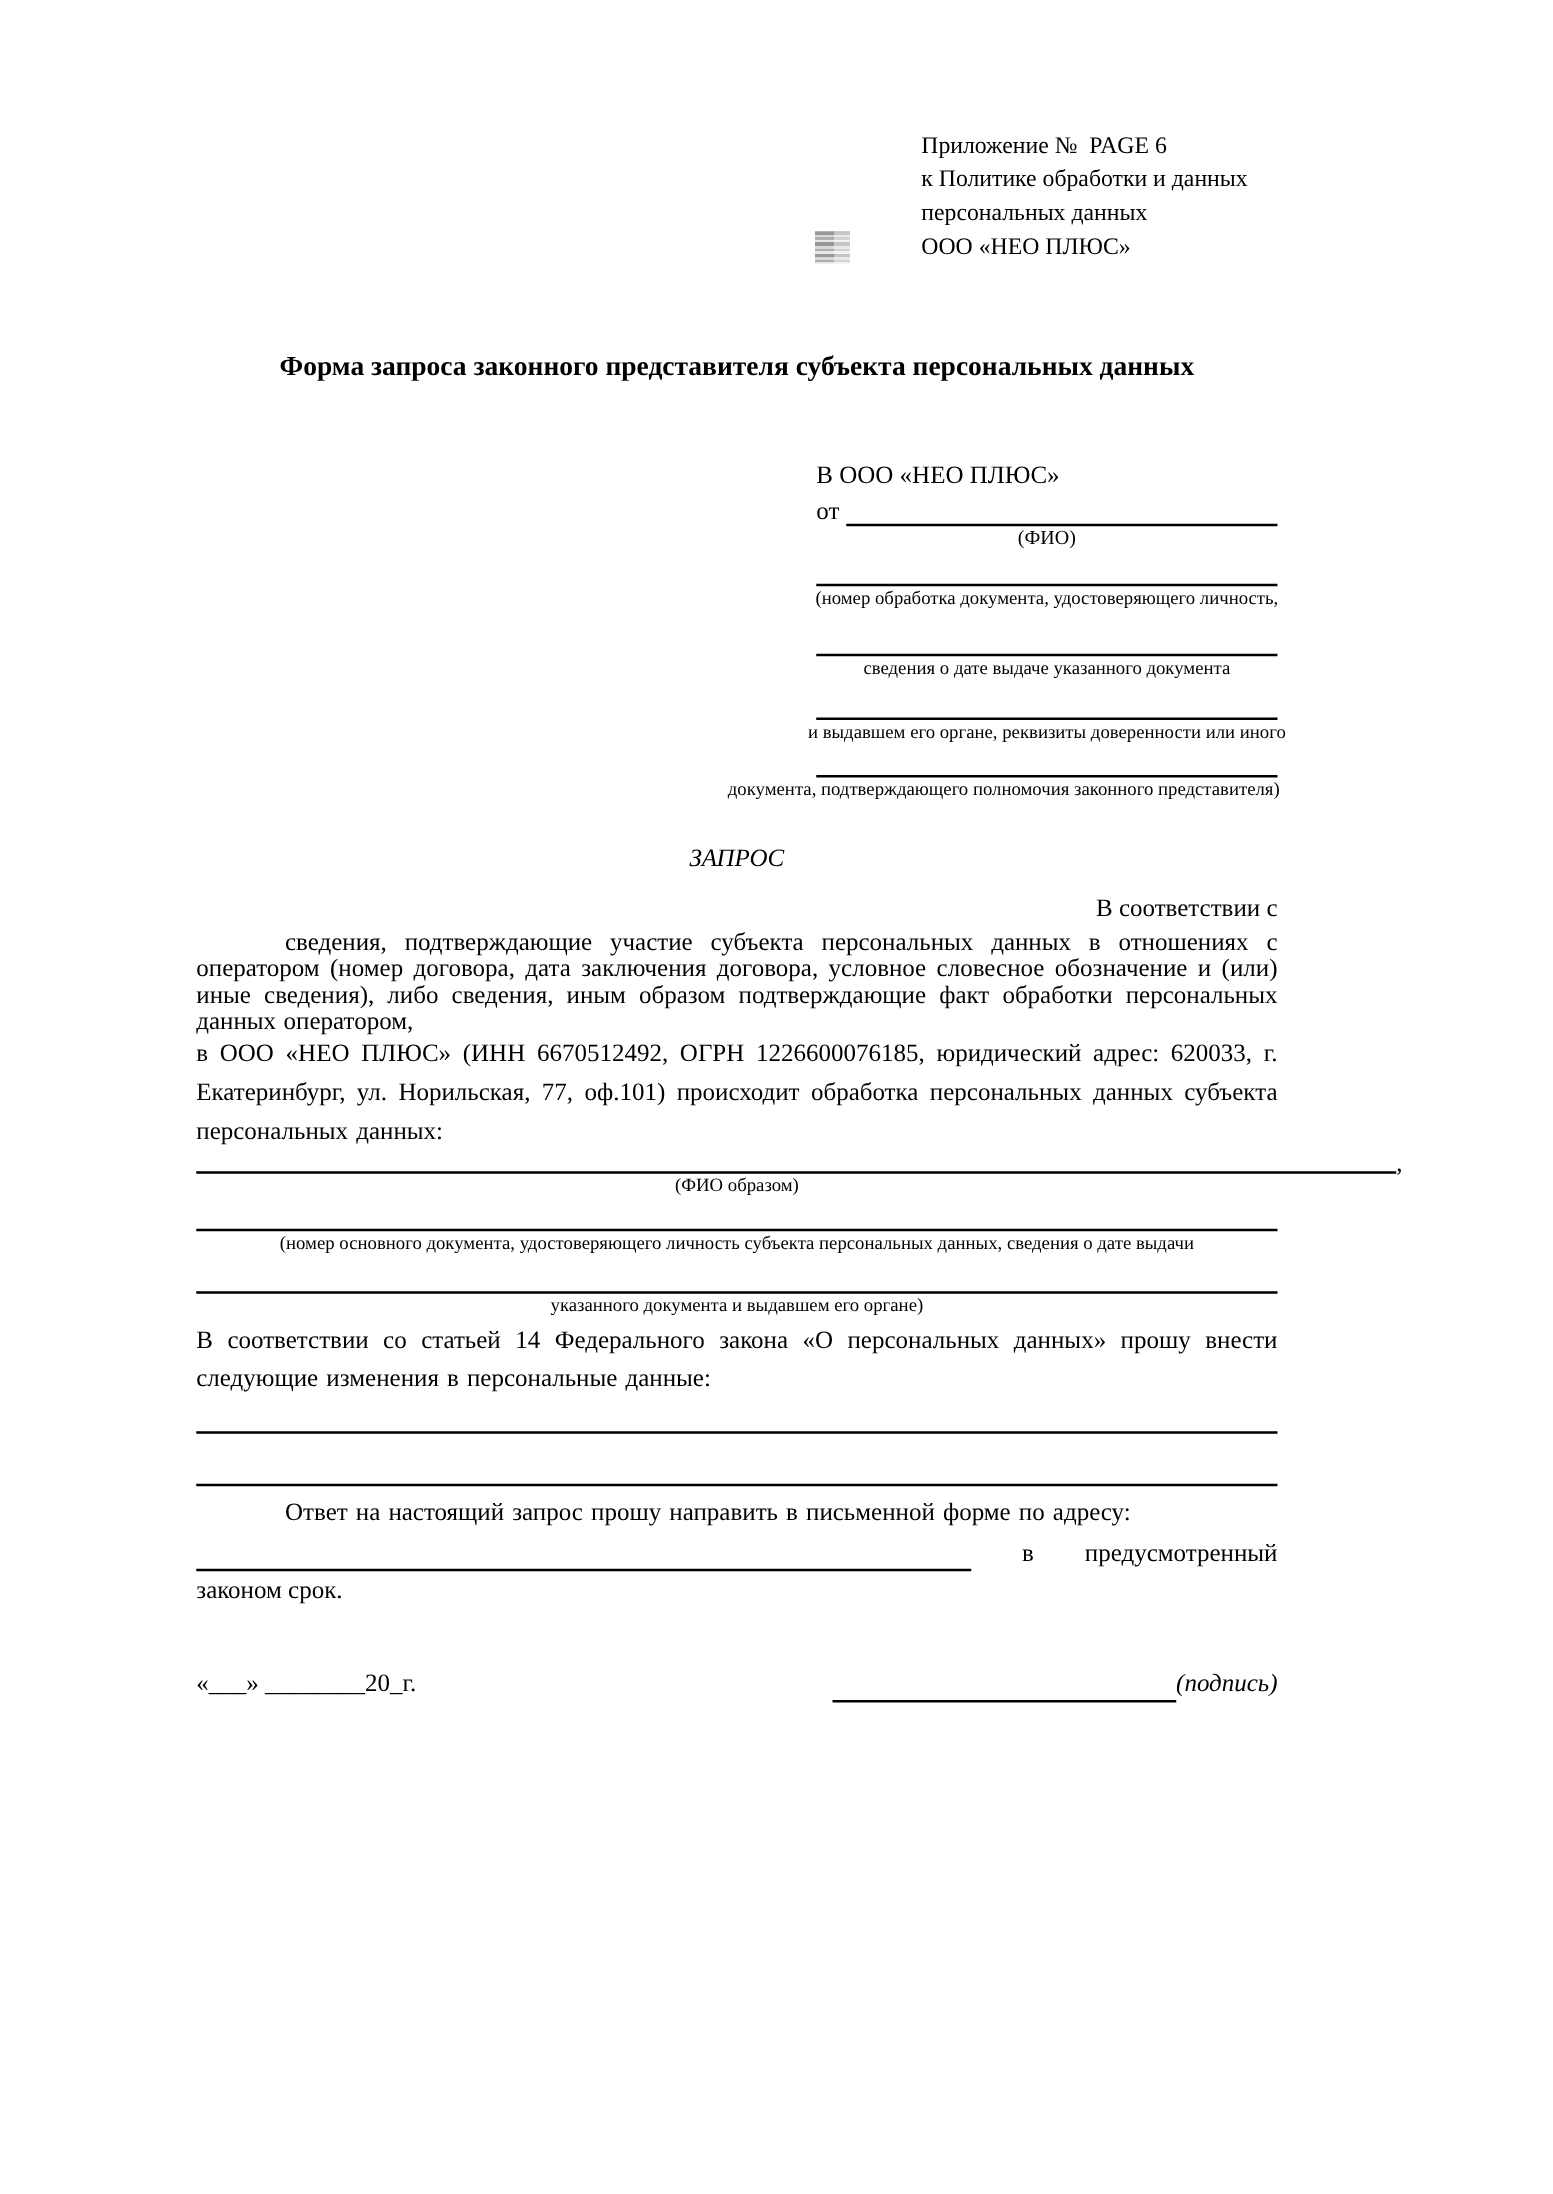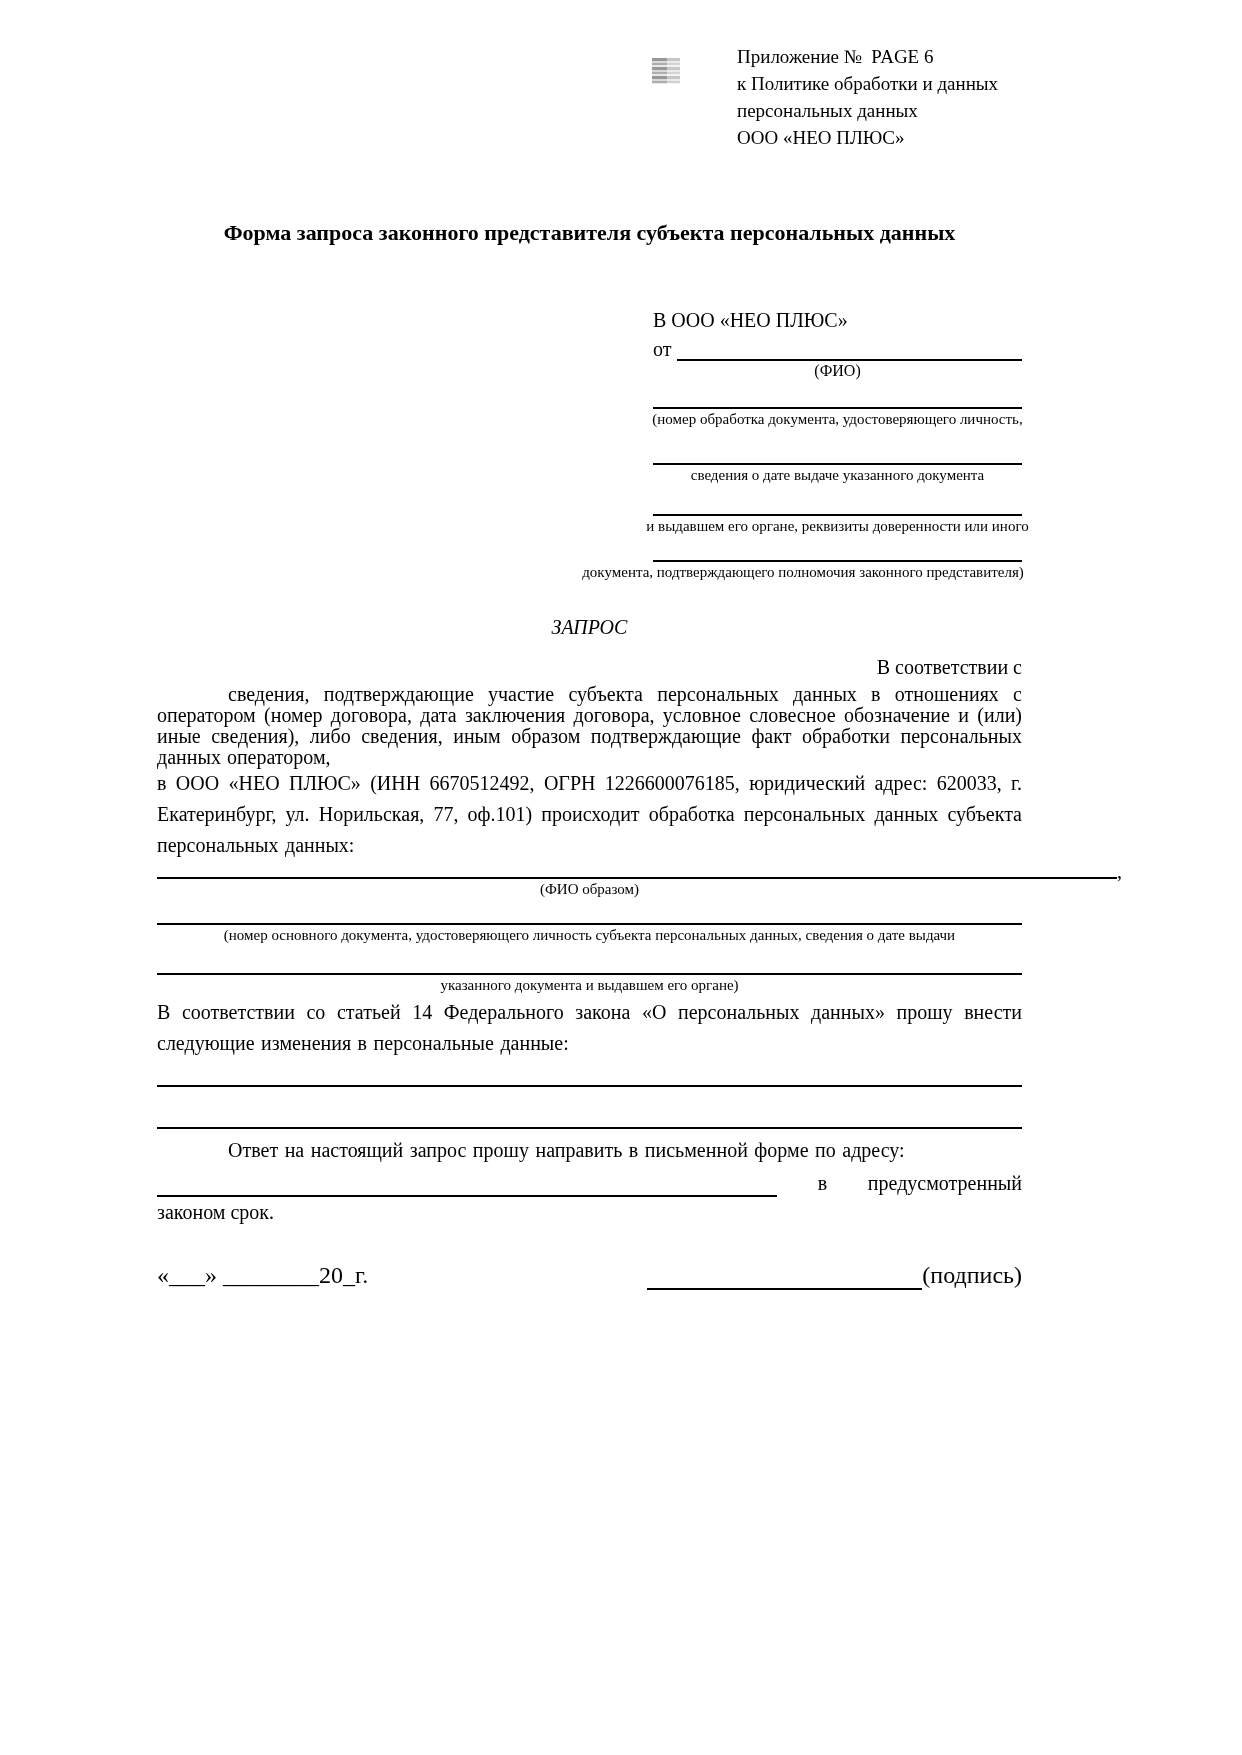--- a/index.html
+++ b/index.html
@@ -8,21 +8,21 @@
     position:relative;
     width:1242px; height:1755px;
     margin:0 auto;
     background:#ffffff;
     color:#000;
     font-family:"Liberation Serif", serif;
     padding:0 220px 0 157px;
     overflow:hidden;
   }
   
-  .header-row { display:flex; padding-top:43px; }
+  .header-row { display:flex; padding-top:103px;align-items:flex-end; }
   .stamp {
     width:28px; height:26px; margin-left:495px; margin-top:15px;
     background:
       linear-gradient(90deg, rgba(255,255,255,0) 0 55%, rgba(255,255,255,.45) 55% 100%),
       repeating-linear-gradient(180deg, #989898 0 3px, #d9d9d9 3px 5px, #aeaeae 5px 7px, #e9e9e9 7px 9px);
   }
   .header-text { margin-left:57px; font-size:19px; line-height:27px; }
   .header-text div { white-space:pre; }
   
   .title { margin-top:66px; text-align:center; font-size:22px; font-weight:bold; line-height:32px; }
@@ -51,22 +51,22 @@
   .doc-blank2 { height:30px; border-bottom:2px solid #000; }
   .law { margin-top:2px; }
   .change-a { height:28px; border-bottom:2px solid #000; }
   .change-b { height:42px; border-bottom:2px solid #000; }
   .resp-intro { margin-top:6px; text-indent:71px; }
   .resp-row { display:flex; justify-content:space-between; align-items:flex-end; height:31px; font-size:20px; }
   .resp-row .resp-line { width:620px; border-bottom:2px solid #000; align-self:stretch; }
   .resp-row span { line-height:27px; }
   .closing { font-size:20px; line-height:31px; }
   
-  .sig-row { display:flex; justify-content:space-between; align-items:center; margin-top:32px; font-size:24px; line-height:30px; }
-  .sig-right { display:flex; align-items:flex-end; }
+  .sig-row { display:flex; justify-content:space-between; align-items:center; margin-top:44px; font-size:20px; line-height:30px; }
+  .sig-right { display:flex; align-items:flex-end;font-style:italic; }
   .sig-line { width:275px; border-bottom:2px solid #000; height:26px; }
 </style>
 </head>
 <body>
 
 <div class="page">
 
   <div class="header-row">
     <div class="stamp"></div>
     <div class="header-text">

